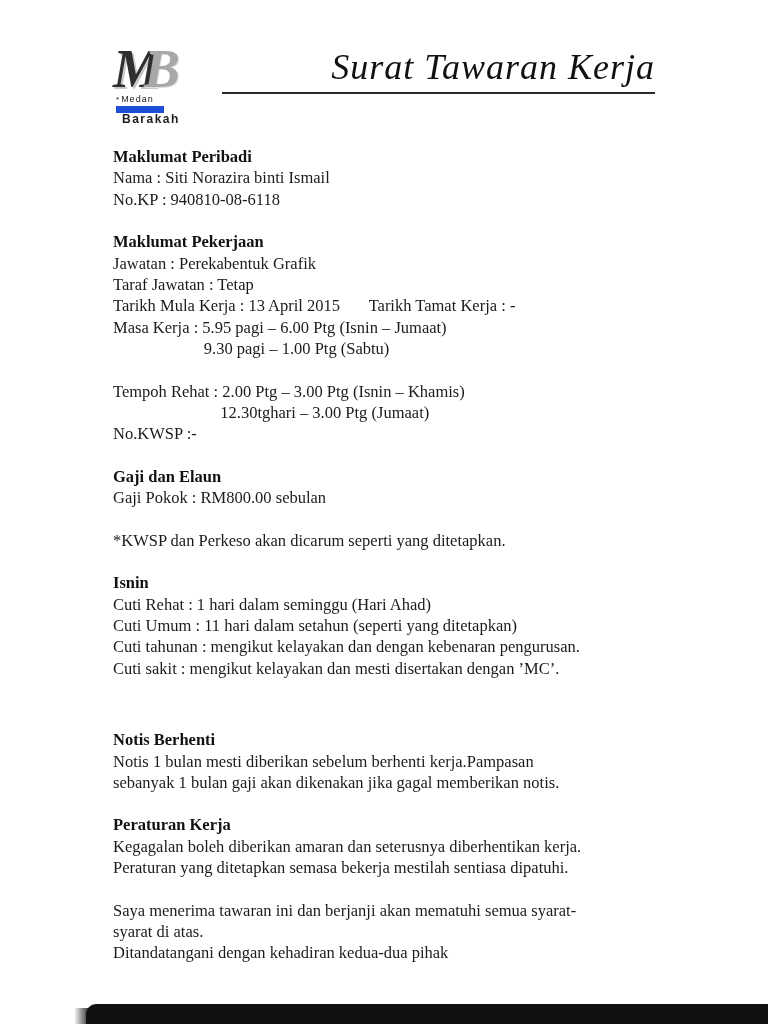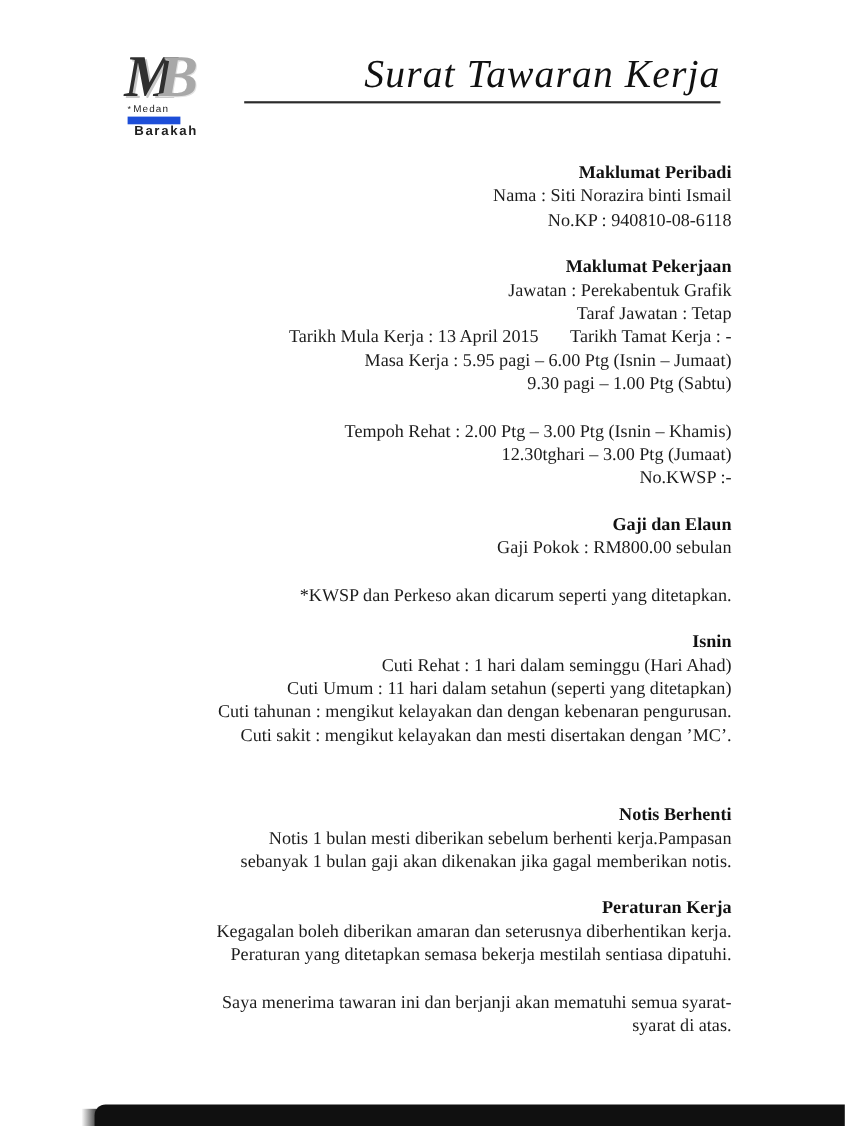--- a/index.html
+++ b/index.html
@@ -63,21 +63,21 @@
     margin-top: 3px;
     border-top: 2px solid #2b2b2b;
     height: 0;
   }
 
   
   main {
     position: absolute; left: 113px; top: 146px; width: 552px;
     font-size: 16.5px; line-height: 21.4px;
   }
-  .section { margin-top: 21px; text-align: right; }
+  .section { margin-top: 21px; }
   .section.first { margin-top: 0; }
   .section.gap-xl { margin-top: 50px; }
   .heading { font-weight: bold; color: #121212; }
   .line { white-space: pre-wrap; color: #1b1b1b; }
 
   
   .bottom-bar {
     position: absolute; left: 86px; right: 0; bottom: 0; height: 20px;
     background: #101010;
     border-top-left-radius: 10px;
@@ -153,20 +153,21 @@
 
     <div class="section">
       <div class="heading">Peraturan Kerja</div>
       <div class="line">Kegagalan boleh diberikan amaran dan seterusnya diberhentikan kerja.</div>
       <div class="line">Peraturan yang ditetapkan semasa bekerja mestilah sentiasa dipatuhi.</div>
     </div>
 
     <div class="section">
       <div class="line">Saya menerima tawaran ini dan berjanji akan mematuhi semua syarat-</div>
       <div class="line">syarat di atas.</div>
+      <div class="line">Ditandatangani dengan kehadiran kedua-dua pihak</div>
     </div>
 
   </main>
 
   <div class="bottom-bar-fade"></div>
   <div class="bottom-bar"></div>
 
 </div>
 
 </body></html>

